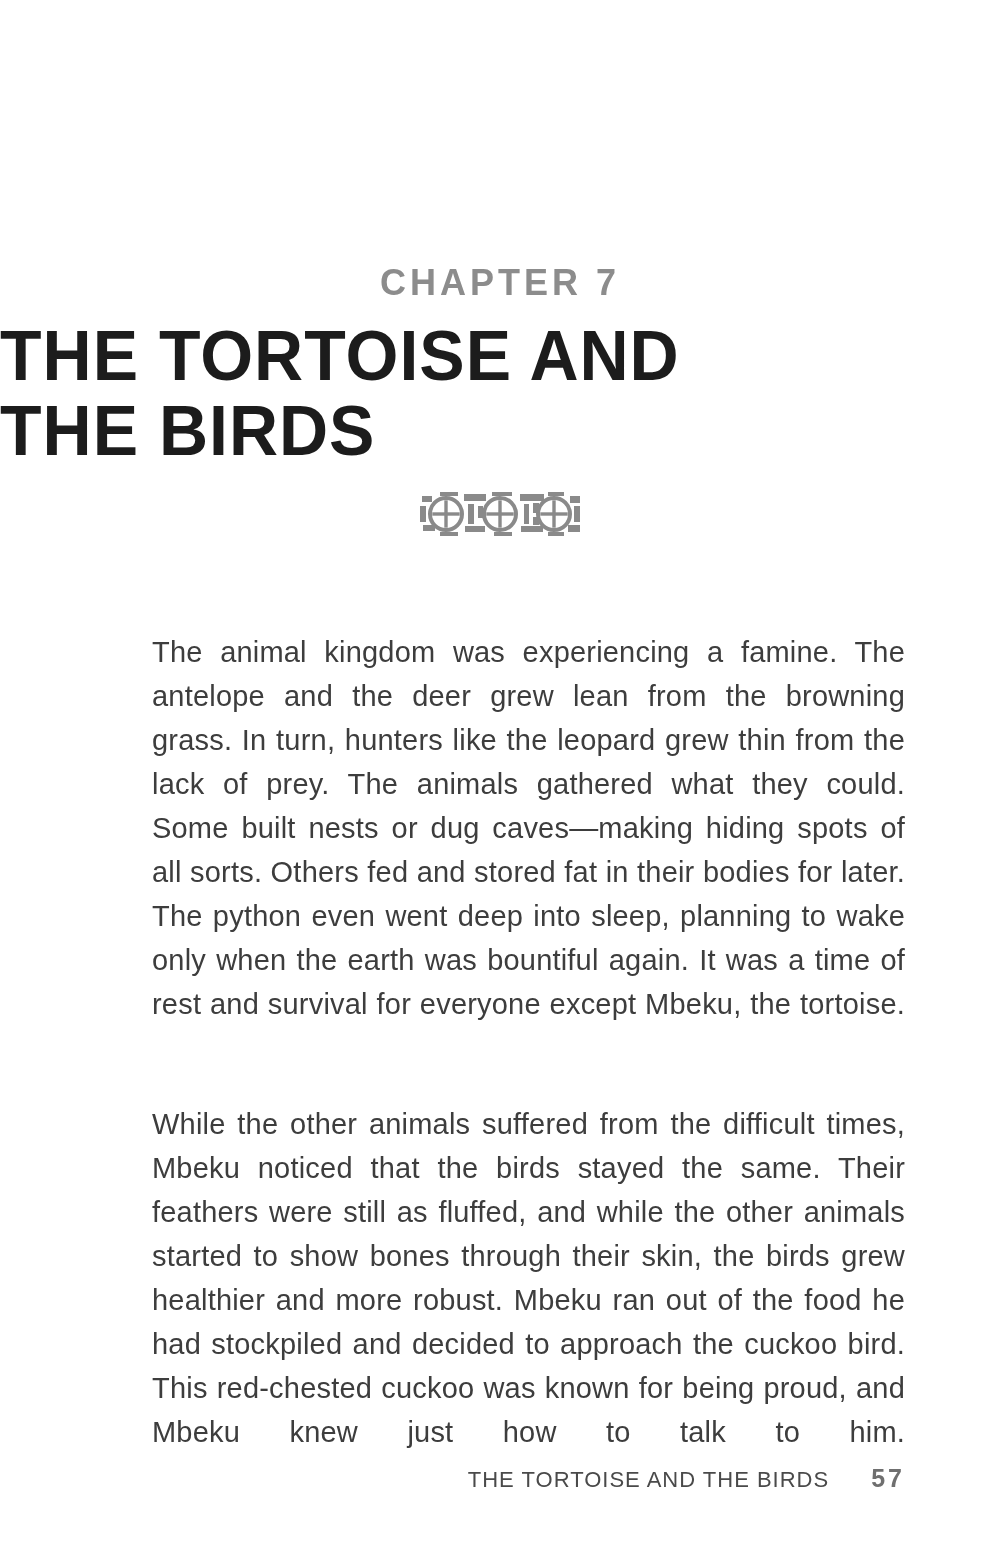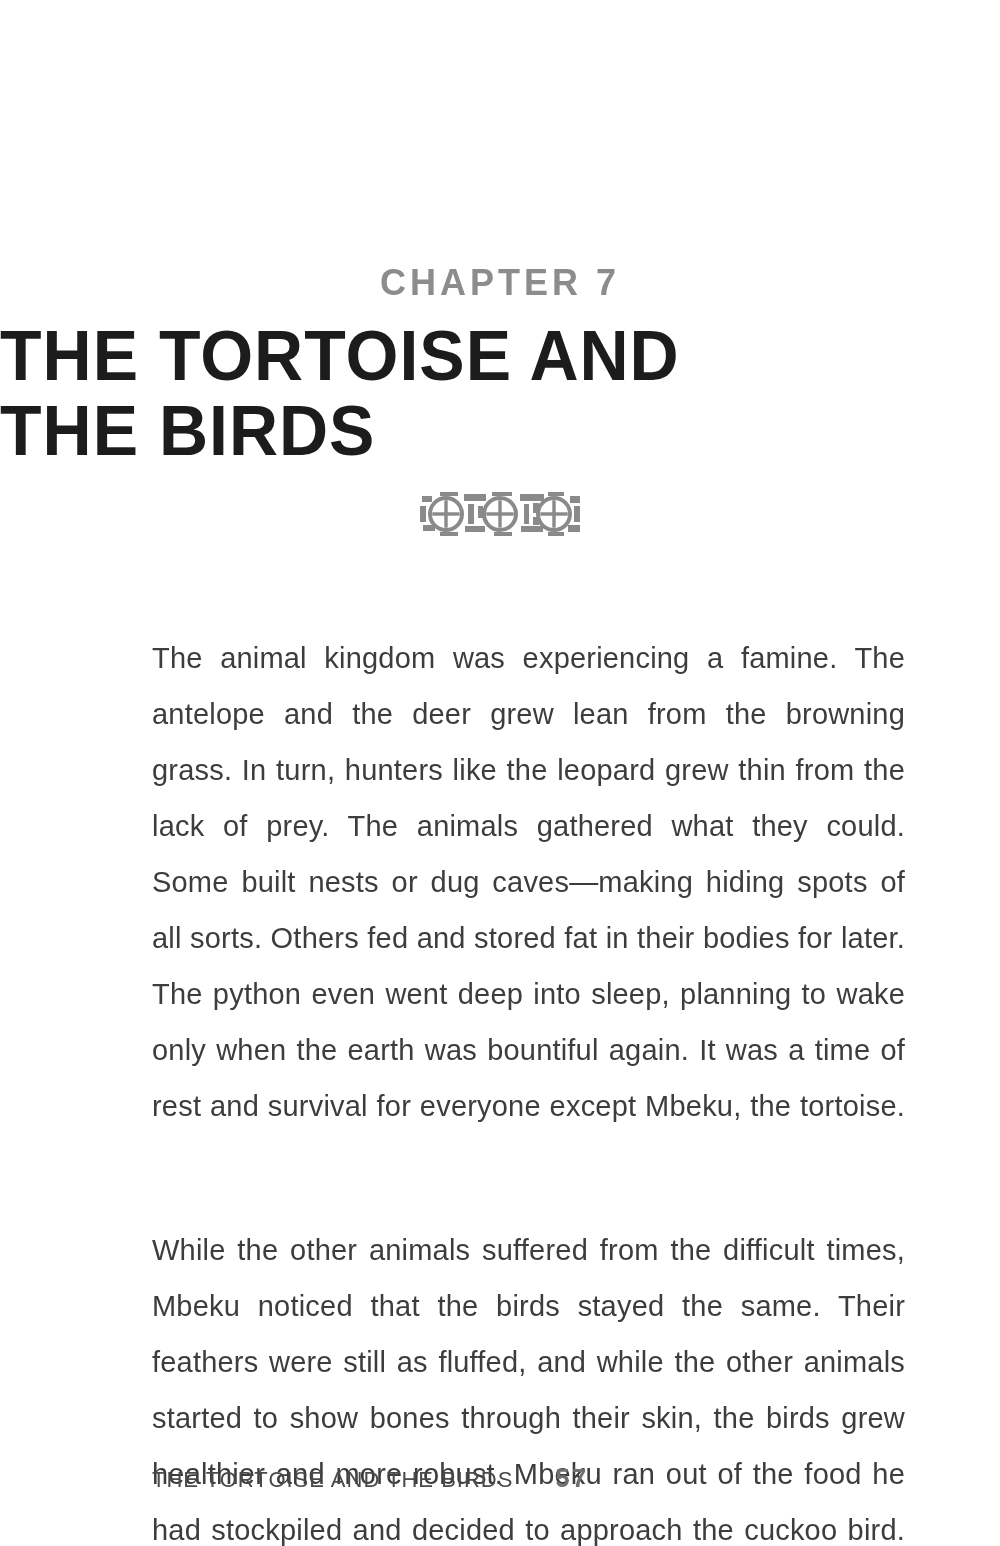--- a/index.html
+++ b/index.html
@@ -53,37 +53,38 @@
   }
   .body-text {
     position: absolute;
     top: 630px;
     left: 152px;
     width: 753px;
     color: #3d3d3d;
   }
   .body-para {
     font-size: 29px;
-    line-height: 56px;
+    line-height: 44px;
     text-align: justify;
     text-justify: inter-word;
     font-weight: 400;
     letter-spacing: 0.2px;
   }
   .body-para + .body-para {
     margin-top: 32px;
   }
   
   .body-para::after { content: ""; display: inline-block; width: 100%; }
   .page-footer {
     position: absolute;
     top: 1464px;
     left: 152px;
     width: 753px;
     display: flex;
+    justify-content: flex-end;
     align-items: baseline;
     gap: 42px;
   }
   .running-title {
     font-size: 22px;
     letter-spacing: 1px;
     color: #4a4a4a;
   }
   .page-number {
     font-size: 25px;

